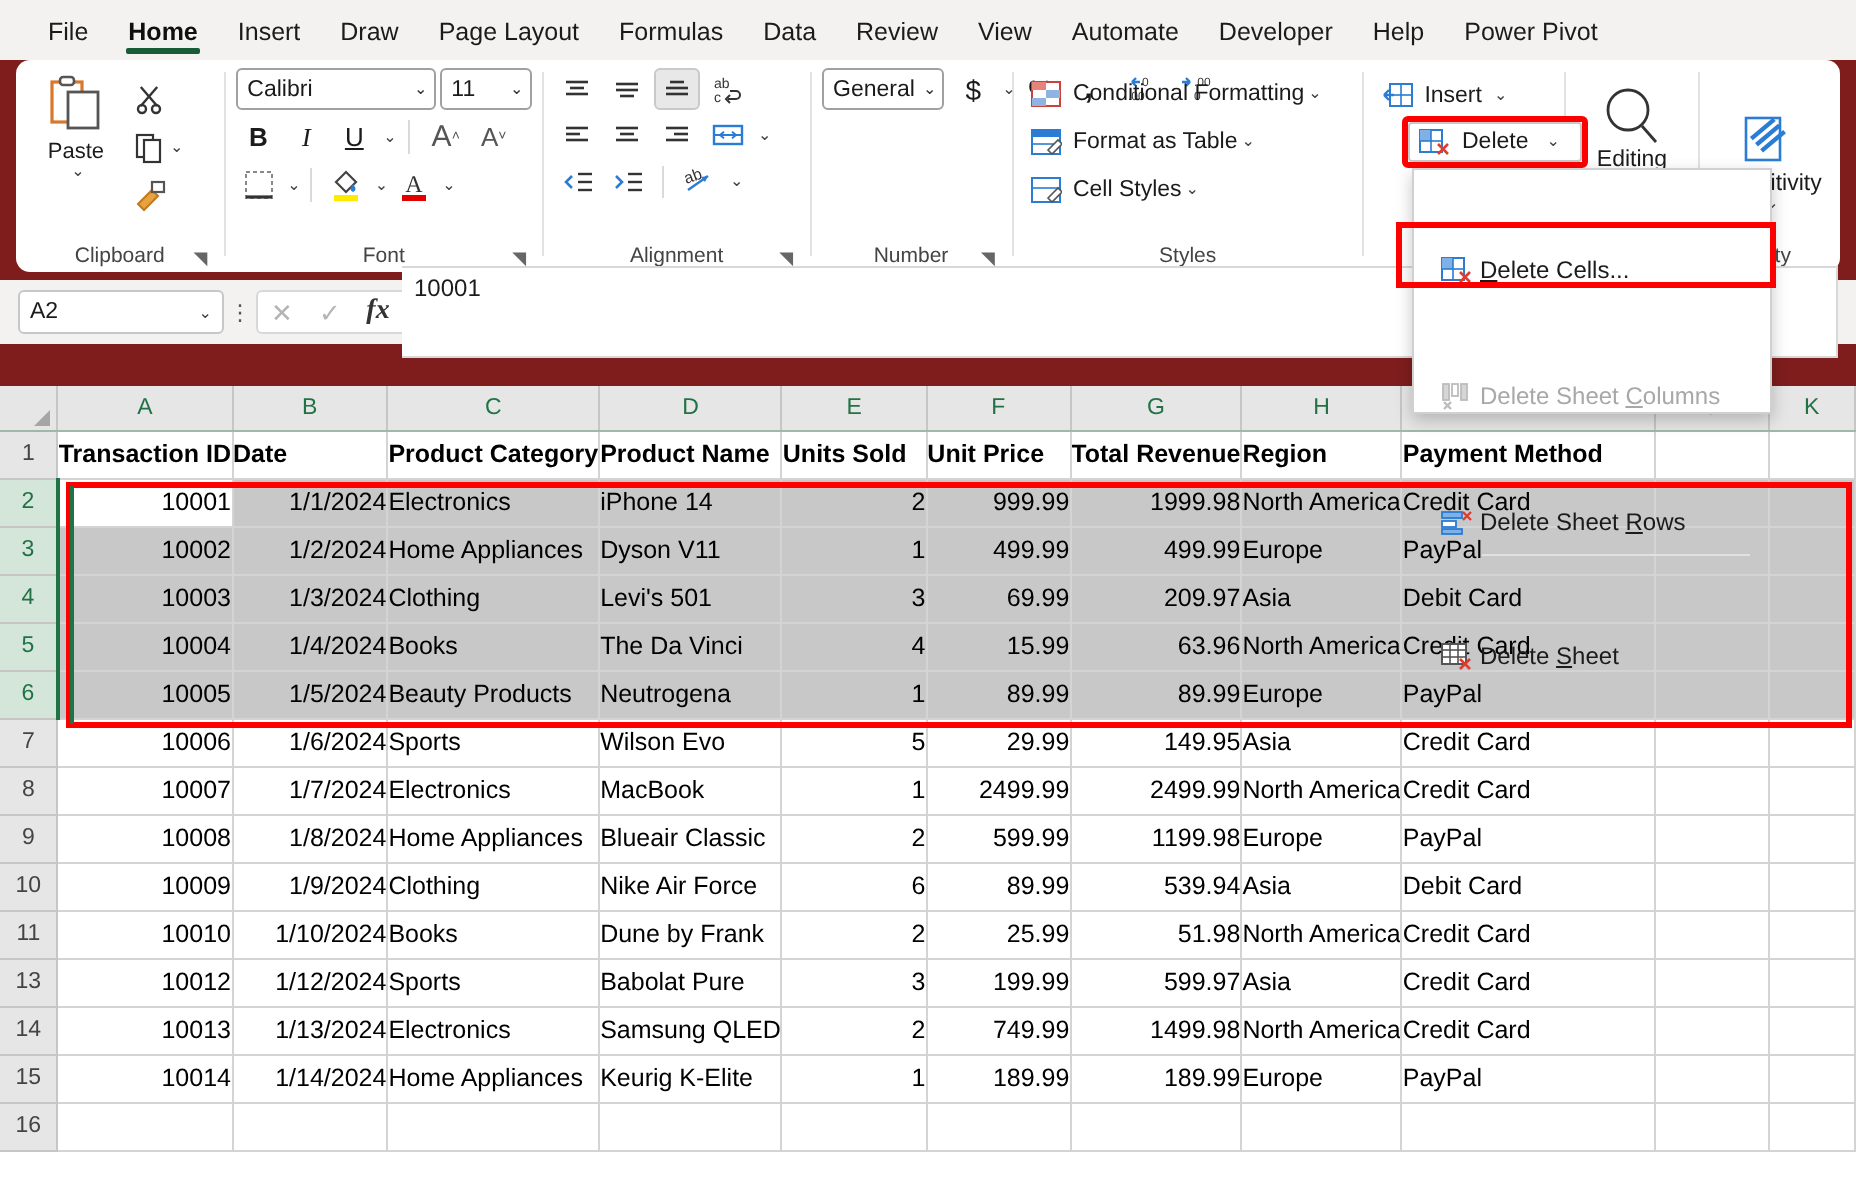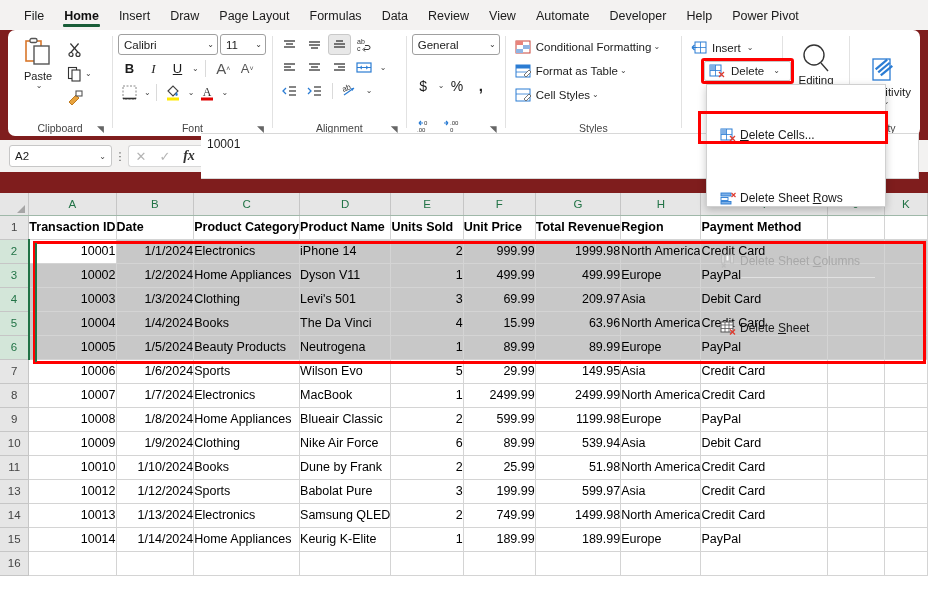--- a/index.html
+++ b/index.html
@@ -400,21 +400,21 @@
           </div>
           <div class="caret">⌄</div>
         </div>
       </div>
       <div class="group-label">Alignment</div>
       <div class="dlg">◥</div>
     </div>
     <div class="group-sep"></div>
 
     <div class="group" style="width:100px;">
-      <div class="group-body vstack" style="flex-direction:column;gap:20px;">
+      <div class="group-body vstack" style="flex-direction:row;gap:3px;">
         <div class="combo" style="width:88px;">
           <span class="cv">General</span>
           <span class="cc">⌄</span>
         </div>
         <div class="hstack" style="gap:1px;">
           <div class="fbtn" style="font-size:14px;">$</div>
           <div class="caret">⌄</div>
           <div class="fbtn" style="font-size:14px;">%</div>
           <div class="fbtn" style="font-size:15px;font-weight:bold;">,</div>
         </div>
@@ -562,41 +562,41 @@
         <svg width="17" height="14" viewBox="0 0 17 14">
           <rect x="1" y="1" width="11" height="11" fill="#fff" stroke="#2b7cd3" stroke-width="1"></rect>
           <rect x="1" y="1" width="5.5" height="5.5" fill="#7fb0e6"></rect>
           <line x1="1" y1="6.5" x2="12" y2="6.5" stroke="#2b7cd3" stroke-width="0.8"></line>
           <line x1="6.5" y1="1" x2="6.5" y2="12" stroke="#2b7cd3" stroke-width="0.8"></line>
           <path d="M10 8 l5 5 M15 8 l-5 5" stroke="#e03b2f" stroke-width="1.3"></path>
         </svg>
       </span>
       <span><u>D</u><span>elete Cells...</span></span>
     </div>
+    <div class="mitem disabled">
+      <span class="ico">
+        <svg width="17" height="14" viewBox="0 0 17 14">
+          <rect x="1.5" y="1" width="3" height="8" fill="#d6d6d6" stroke="#bcbcbc" stroke-width="0.9"></rect>
+          <rect x="6" y="1" width="3" height="6" fill="#fff" stroke="#bcbcbc" stroke-width="0.9"></rect>
+          <rect x="10.5" y="1" width="3" height="8" fill="#d6d6d6" stroke="#bcbcbc" stroke-width="0.9"></rect>
+          <path d="M2 10 l3.5 3.5 M5.5 10 l-3.5 3.5" stroke="#bcbcbc" stroke-width="1.2"></path>
+        </svg>
+      </span>
+      <span>Delete Sheet <u>C</u>olumns</span>
+    </div>
     <div class="mitem">
       <span class="ico">
         <svg width="17" height="14" viewBox="0 0 17 14">
           <rect x="1" y="2" width="10" height="3" fill="#7fb0e6" stroke="#2b7cd3" stroke-width="0.9"></rect>
           <rect x="1" y="6.5" width="7" height="3" fill="#fff" stroke="#2b7cd3" stroke-width="0.9"></rect>
           <rect x="1" y="10.5" width="10" height="2.5" fill="#7fb0e6" stroke="#2b7cd3" stroke-width="0.9"></rect>
           <path d="M11.5 2 l4 4 M15.5 2 l-4 4" stroke="#e03b2f" stroke-width="1.2"></path>
         </svg>
       </span>
       <span>Delete Sheet <u>R</u>ows</span>
-    </div>
-    <div class="mitem disabled">
-      <span class="ico">
-        <svg width="17" height="14" viewBox="0 0 17 14">
-          <rect x="1.5" y="1" width="3" height="8" fill="#d6d6d6" stroke="#bcbcbc" stroke-width="0.9"></rect>
-          <rect x="6" y="1" width="3" height="6" fill="#fff" stroke="#bcbcbc" stroke-width="0.9"></rect>
-          <rect x="10.5" y="1" width="3" height="8" fill="#d6d6d6" stroke="#bcbcbc" stroke-width="0.9"></rect>
-          <path d="M2 10 l3.5 3.5 M5.5 10 l-3.5 3.5" stroke="#bcbcbc" stroke-width="1.2"></path>
-        </svg>
-      </span>
-      <span>Delete Sheet <u>C</u>olumns</span>
     </div>
     <div class="msep"></div>
     <div class="mitem">
       <span class="ico">
         <svg width="17" height="14" viewBox="0 0 17 14">
           <rect x="1" y="1" width="12" height="10" fill="#fff" stroke="#555" stroke-width="1"></rect>
           <line x1="1" y1="4" x2="13" y2="4" stroke="#555" stroke-width="0.8"></line>
           <line x1="1" y1="7.5" x2="13" y2="7.5" stroke="#555" stroke-width="0.8"></line>
           <line x1="5" y1="1" x2="5" y2="11" stroke="#555" stroke-width="0.8"></line>
           <line x1="9" y1="1" x2="9" y2="11" stroke="#555" stroke-width="0.8"></line>

